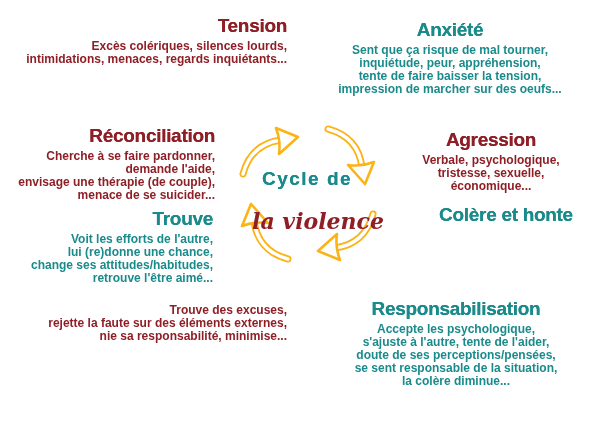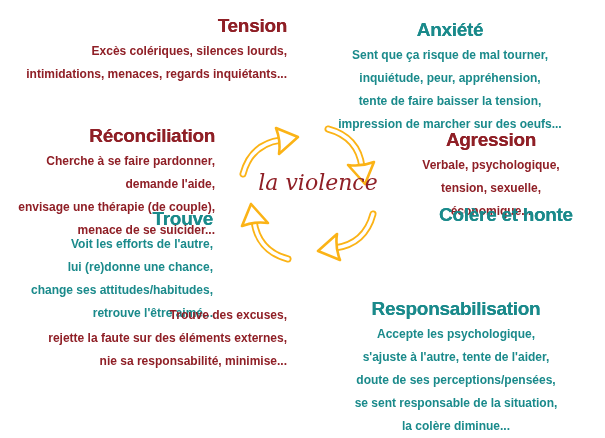--- a/index.html
+++ b/index.html
@@ -25,21 +25,21 @@
     font-weight:bold;
     letter-spacing:-0.3px;
     line-height:1.05;
     margin-bottom:4px;
     text-shadow:0 0 0.6px currentColor;
     font-family:"Liberation Sans",sans-serif;
   }
   .sec .body{
     font-size:12px;
     font-weight:bold;
-    line-height:23px;
+    line-height:13px;
     white-space:pre-line;
   }
   .c-red{color:var(--red);}
   .c-teal{color:var(--teal);}
   .ta-r{text-align:right;}
   .ta-l{text-align:center;}
 
   .sec-tension        {left:6px;   top:16px;  width:281px;}
   .sec-anxiete        {left:300px; top:20px;  width:300px;}
   .sec-reconciliation {left:-10px; top:126px; width:225px;}
@@ -64,24 +64,24 @@
   }
   .ct1{
     font-family:"Liberation Sans",sans-serif;
     font-weight:bold;font-size:19px;letter-spacing:1.5px;
     color:var(--teal);
     text-shadow:0 0 0.6px currentColor;
     margin-right:6px;
   }
   .ct2{
     font-family:"DejaVu Serif",serif;
-    font-style:italic;font-weight:normal;font-size:22px;
+    font-style:italic;font-weight:bold;font-size:22px;
     color:var(--red);
     margin-left:16px;
-    margin-top:2px;
+    margin-top:18px;
   }
 </style>
 </head>
 <body>
 
 <div class="stage">
 
   <section class="sec sec-tension ta-r">
     <h2 class="c-red">Tension</h2>
     <div class="body c-red">Excès colériques, silences lourds,
@@ -100,21 +100,21 @@
     <h2 class="c-red">Réconciliation</h2>
     <div class="body c-red">Cherche à se faire pardonner,
 demande l'aide,
 envisage une thérapie (de couple),
 menace de se suicider...</div>
   </section>
 
   <section class="sec sec-agression ta-l">
     <h2 class="c-red">Agression</h2>
     <div class="body c-red">Verbale, psychologique,
-tension, sexuelle,
+tristesse, sexuelle,
 économique...</div>
   </section>
 
   <section class="sec sec-espoir ta-r">
     <h2 class="c-teal">Trouve</h2>
     <div class="body c-teal">Voit les efforts de l'autre,
 lui (re)donne une chance,
 change ses attitudes/habitudes,
 retrouve l'être aimé...</div>
   </section>
@@ -146,17 +146,18 @@
           <path class="band-inner" d="M18 46 Q26 16 56 12"></path>
           <path class="head" d="M73 9 L51 0 Q56 13 54 26 Z"></path>
         </g>
       </defs>
       <use href="#arr"></use>
       <use href="#arr" transform="rotate(90 83 66)"></use>
       <use href="#arr" transform="rotate(180 83 66)"></use>
       <use href="#arr" transform="rotate(270 83 66)"></use>
     </svg>
     <div class="center-text">
+      <div class="ct1">Cycle de</div>
       <div class="ct2">la violence</div>
     </div>
   </div>
 
 </div>
 
 </body></html>

